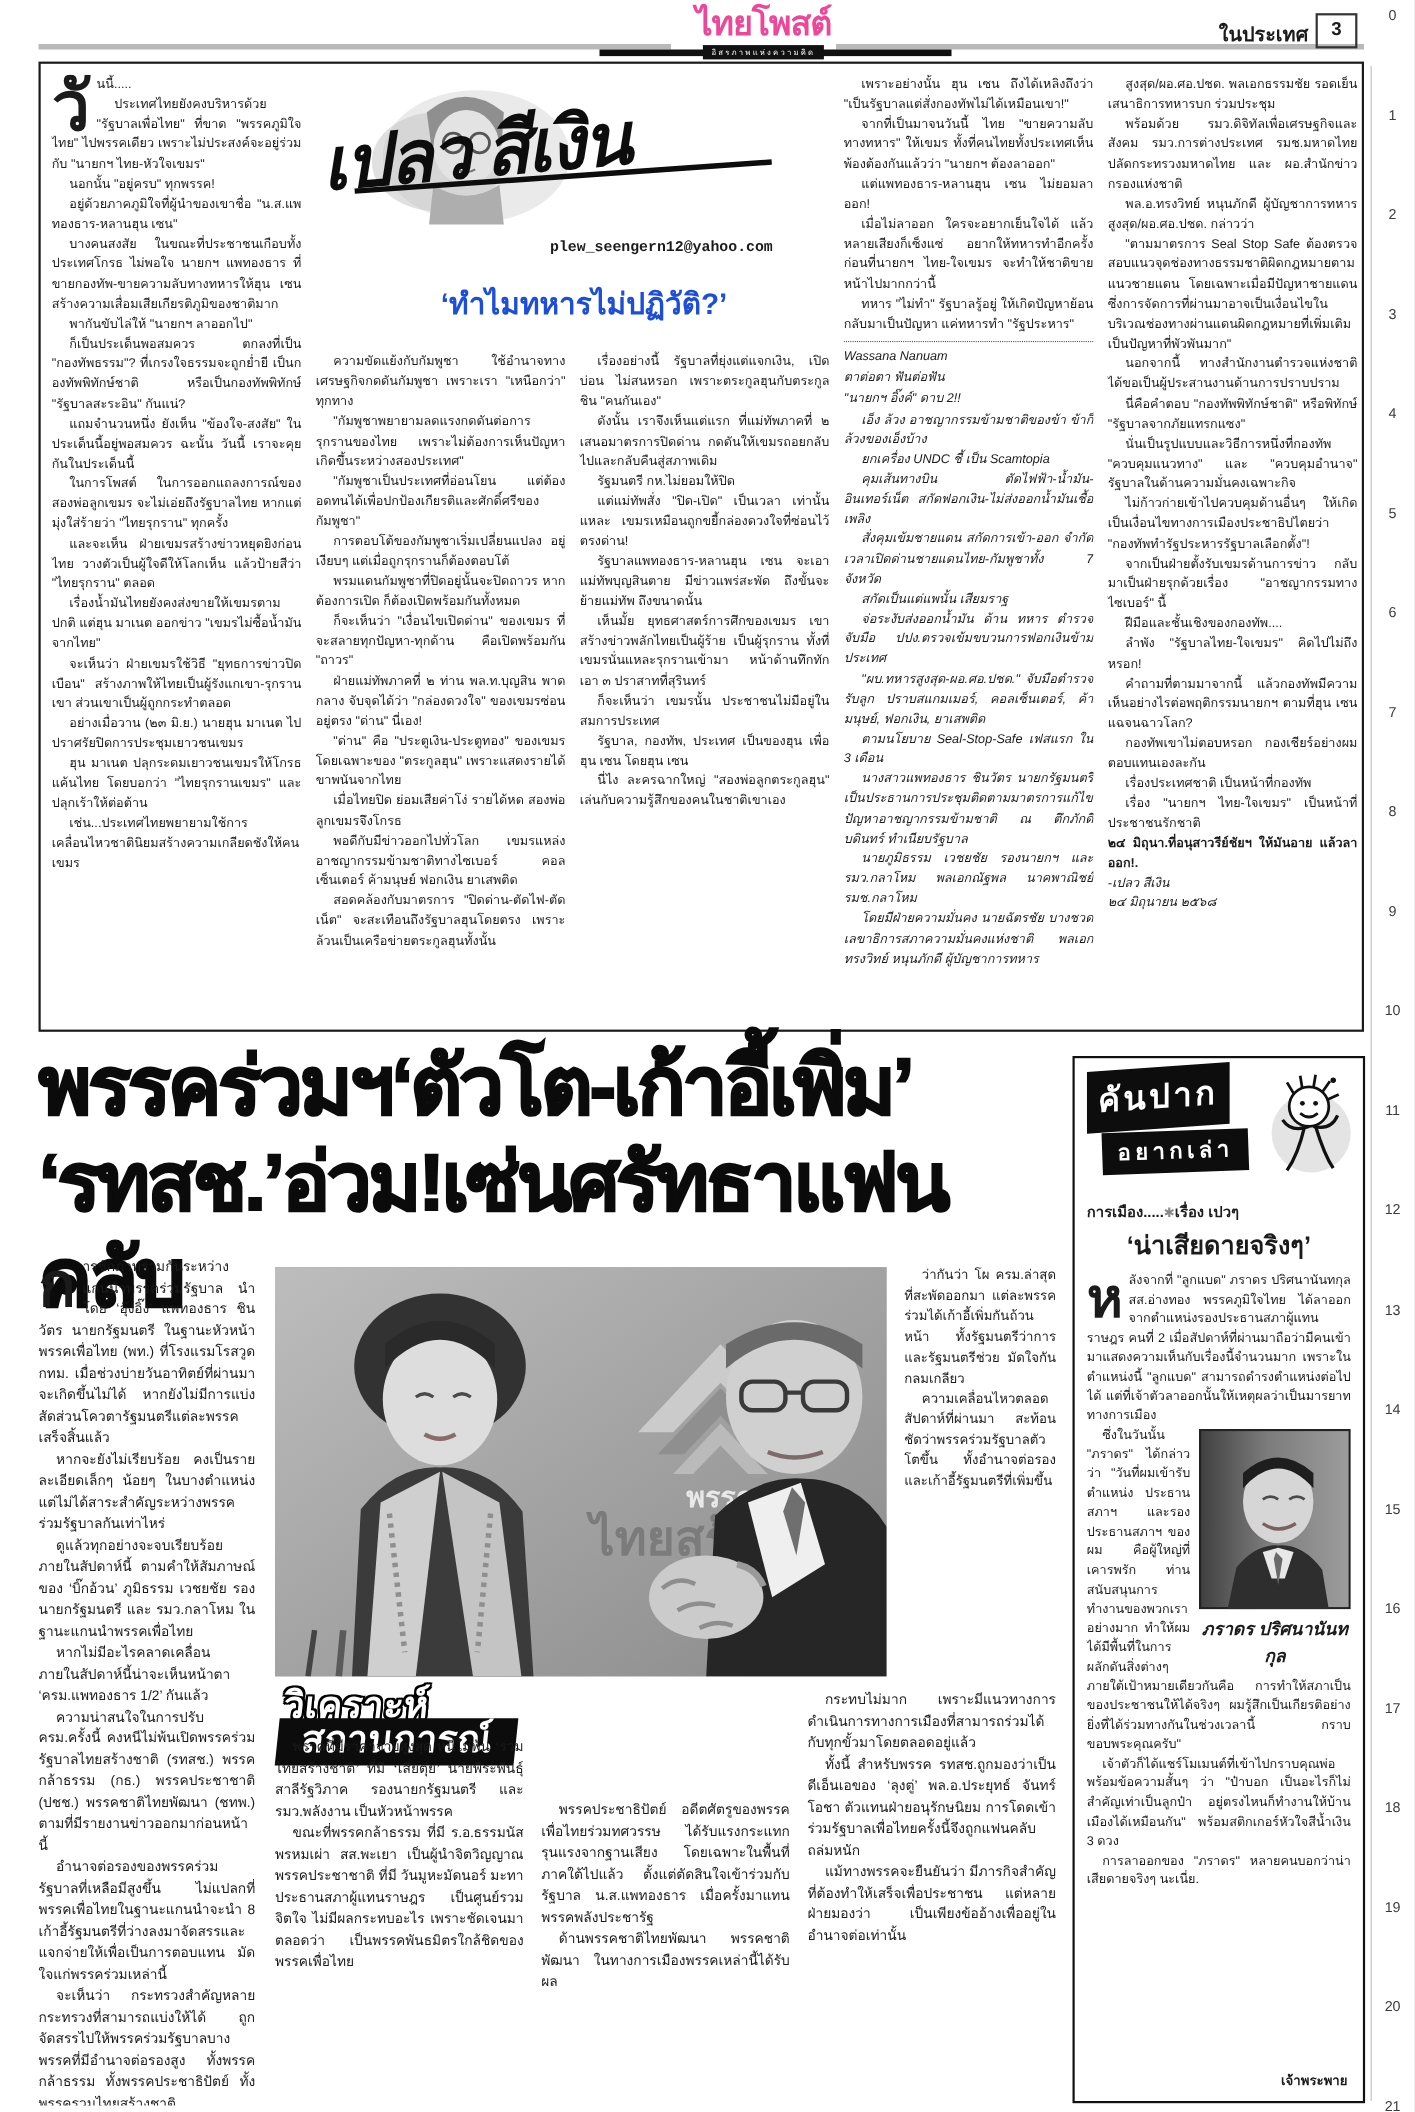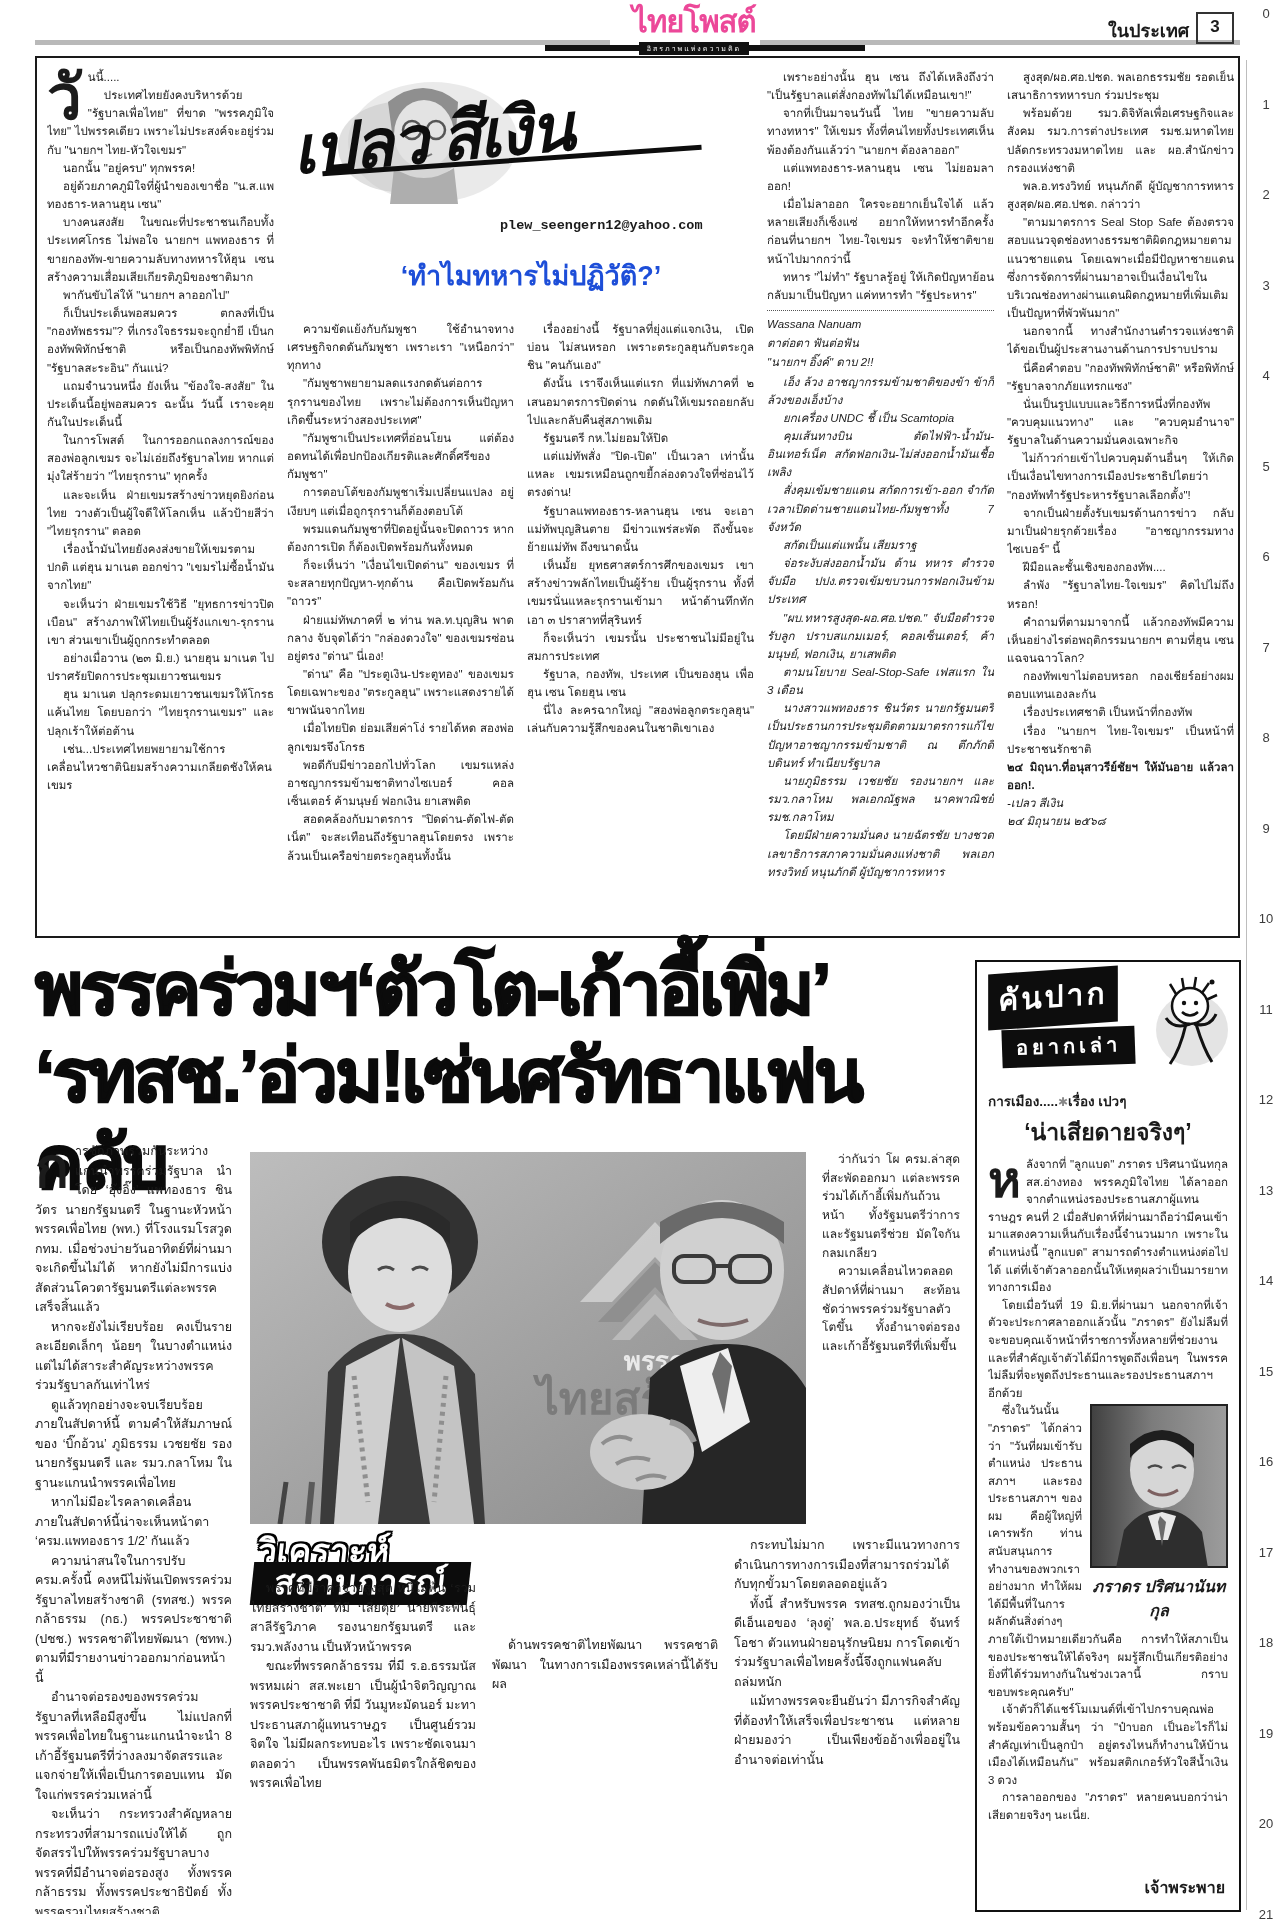--- a/index.html
+++ b/index.html
@@ -72,21 +72,21 @@
   .kp-char{position:absolute;right:-2px;top:2px;}
   .kp-tagline{font-size:13.5px;font-weight:700;margin:2px 0 0;}
   .kp-flower{color:#888;font-size:12px;}
   .kp-headline{text-align:center;font-size:23px;font-weight:900;margin:2px 0 6px;}
   .kp-body{font-size:11.5px;line-height:1.53;overflow:hidden;height:688px;}
   .kp-body p{margin:0;text-indent:14px;text-align:justify;}
   .kp-body .first p:first-child{text-indent:0;}
   .dropcap-h{float:left;font-size:50px;line-height:.8;font-weight:900;margin:4px 5px 0 0;}
   .kp-fig{float:right;width:138px;margin:2px 0 2px 8px;text-align:center;}
   .kp-fig-caption{font-size:16px;font-weight:700;font-style:italic;margin-top:1px;}
-  .kp-sign{position:absolute;right:14px;bottom:10px;font-size:16px;font-weight:900;margin-left:15px;}
+  .kp-sign{position:absolute;right:14px;bottom:10px;font-size:12px;font-weight:900;margin-left:15px;}
 </style>
 </head>
 <body>
 
 <div class="page">
 
   <div class="abs rule-gray" style="left:35px;width:575px;"></div>
   <div class="abs rule-gray" style="left:760px;width:480px;"></div>
   <div class="abs rule-black" style="left:545px;width:320px;"></div>
   <div class="abs logo-wrap">
@@ -330,20 +330,21 @@
       </div>
     </div>
   <div class="abs acol colB">
       <div>
         <p>พรรคที่มีราคาจ่ายสูงสุด หนีไม่พ้น ‘รวมไทยสร้างชาติ’ ที่มี ‘เสี่ยตุ่ย’ นายพีระพันธุ์ สาลีรัฐวิภาค รองนายกรัฐมนตรี และ รมว.พลังงาน เป็นหัวหน้าพรรค</p>
         <p>ขณะที่พรรคกล้าธรรม ที่มี ร.อ.ธรรมนัส พรหมเผ่า สส.พะเยา เป็นผู้นำจิตวิญญาณ พรรคประชาชาติ ที่มี วันมูหะมัดนอร์ มะทา ประธานสภาผู้แทนราษฎร เป็นศูนย์รวมจิตใจ ไม่มีผลกระทบอะไร เพราะชัดเจนมาตลอดว่า เป็นพรรคพันธมิตรใกล้ชิดของพรรคเพื่อไทย</p>
       </div>
     </div>
   <div class="abs acol colC">
       <div>
+        <p>พรรคประชาธิปัตย์ อดีตศัตรูของพรรคเพื่อไทยร่วมทศวรรษ ได้รับแรงกระแทกรุนแรงจากฐานเสียง โดยเฉพาะในพื้นที่ภาคใต้ไปแล้ว ตั้งแต่ตัดสินใจเข้าร่วมกับรัฐบาล น.ส.แพทองธาร เมื่อครั้งมาแทนพรรคพลังประชารัฐ</p>
         <p>ด้านพรรคชาติไทยพัฒนา พรรคชาติพัฒนา ในทางการเมืองพรรคเหล่านี้ได้รับผล</p>
       </div>
     </div>
   <div class="abs acol colD">
       <div>
         <p>กระทบไม่มาก เพราะมีแนวทางการดำเนินการทางการเมืองที่สามารถร่วมได้กับทุกขั้วมาโดยตลอดอยู่แล้ว</p>
         <p>ทั้งนี้ สำหรับพรรค รทสช.ถูกมองว่าเป็นดีเอ็นเอของ ‘ลุงตู่’ พล.อ.ประยุทธ์ จันทร์โอชา ตัวแทนฝ่ายอนุรักษนิยม การโดดเข้าร่วมรัฐบาลเพื่อไทยครั้งนี้จึงถูกแฟนคลับถล่มหนัก</p>
         <p>แม้ทางพรรคจะยืนยันว่า มีภารกิจสำคัญที่ต้องทำให้เสร็จเพื่อประชาชน แต่หลายฝ่ายมองว่า เป็นเพียงข้ออ้างเพื่ออยู่ในอำนาจต่อเท่านั้น</p>
       </div>
     </div>
@@ -365,21 +366,20 @@
       </svg>
     </div>
     <div class="kp-tagline">
       <span>การเมือง.....</span><span class="kp-flower">✱</span><span>เรื่อง เปวๆ</span>
     </div>
     <div class="kp-headline">‘น่าเสียดายจริงๆ’</div>
     <div class="kp-body">
       <span class="dropcap-h">ห</span>
       <div class="first after-drop">
           <p>ลังจากที่ "ลูกแบด" ภราดร ปริศนานันทกุล สส.อ่างทอง พรรคภูมิใจไทย ได้ลาออกจากตำแหน่งรองประธานสภาผู้แทนราษฎร คนที่ 2 เมื่อสัปดาห์ที่ผ่านมาถือว่ามีคนเข้ามาแสดงความเห็นกับเรื่องนี้จำนวนมาก เพราะในตำแหน่งนี้ "ลูกแบด" สามารถดำรงตำแหน่งต่อไปได้ แต่ที่เจ้าตัวลาออกนั้นให้เหตุผลว่าเป็นมารยาททางการเมือง</p>
-          <p>โดยเมื่อวันที่ 19 มิ.ย.ที่ผ่านมา นอกจากที่เจ้าตัวจะประกาศลาออกแล้วนั้น "ภราดร" ยังไม่ลืมที่จะขอบคุณเจ้าหน้าที่ราชการทั้งหลายที่ช่วยงาน และที่สำคัญเจ้าตัวได้มีการพูดถึงเพื่อนๆ ในพรรค ไม่ลืมที่จะพูดถึงประธานและรองประธานสภาฯ อีกด้วย</p>
         </div>
       <div class="kp-fig">
         <svg width="138" height="164" viewBox="0 0 138 164">
           <defs>
               <linearGradient id="pbg" x1="0" y1="0" x2="1" y2="0">
             <stop offset="0" stop-color="#3f3f3f"></stop>
                 <stop offset="0.45" stop-color="#7c7c7c"></stop>
                 <stop offset="1" stop-color="#9d9d9d"></stop>
           </linearGradient>
             </defs>

